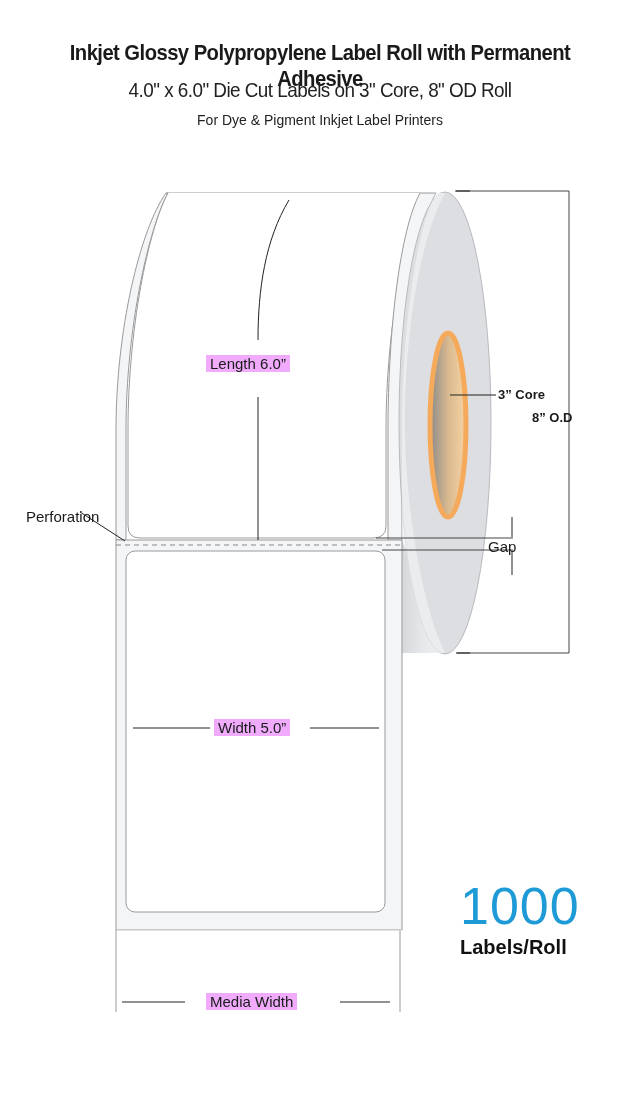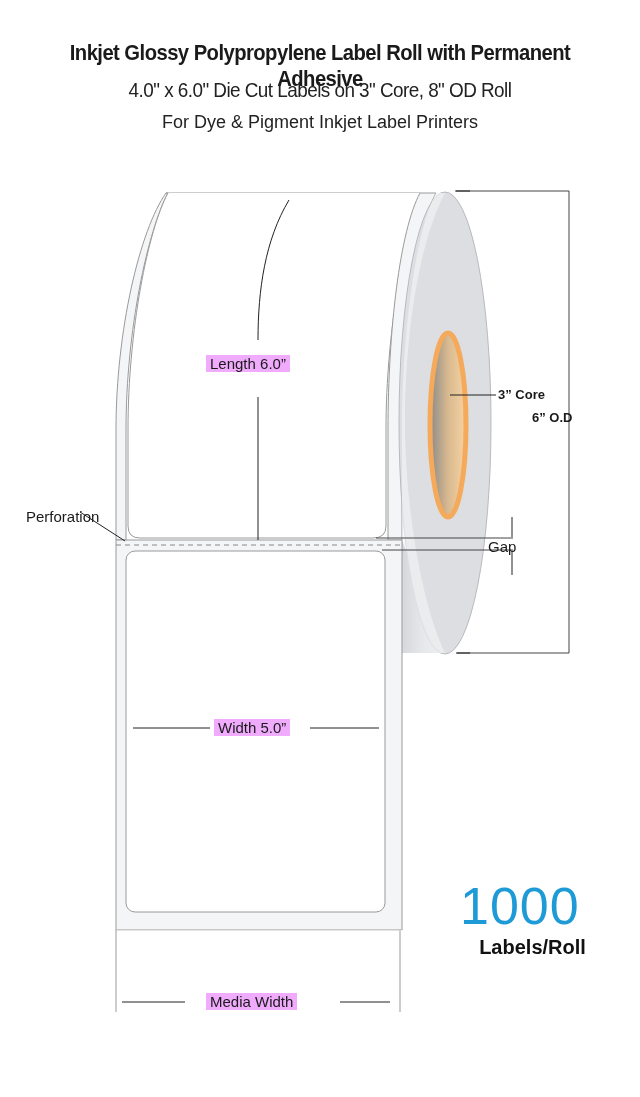--- a/index.html
+++ b/index.html
@@ -1,24 +1,24 @@
 <!DOCTYPE html>
 <html><head>
 <meta charset="utf-8">
 <style>
   html, body { margin: 0; padding: 0; background: #ffffff; }
   body { width: 640px; height: 1097px; position: relative; overflow: hidden; font-family: "Liberation Sans", sans-serif; color: #1a1a1a; }
   .title { position: absolute; left: 0; width: 640px; text-align: center; top: 40px; font-size: 22px; font-weight: bold; letter-spacing: -0.6px; transform: scaleX(0.92); transform-origin: center; }
   .subtitle { position: absolute; left: 0; width: 640px; text-align: center; top: 78px; font-size: 21px; letter-spacing: -0.6px; color: #222; transform: scaleX(0.9); transform-origin: center; }
-  .subtitle2 { position: absolute; left: 0; width: 640px; text-align: center; top: 112px; font-size: 18px; color: #222; }
+  .subtitle2 { position: absolute; left: 0; width: 640px; text-align: center; top: 112px; font-size: 14px; color: #222; }
   svg.diagram { position: absolute; left: 0; top: 0; }
   .lbl { position: absolute; font-size: 15px; color: #1a1a1a; white-space: nowrap; background: #f0abfc; padding: 0 4px; }
   .lbl-bold { position: absolute; font-size: 13px; font-weight: bold; white-space: nowrap; }
   .count { position: absolute; left: 460px; top: 880px; width: 145px; font-size: 52px; color: #1e9ad6; line-height: 52px; letter-spacing: 1px; }
-  .count-unit { position: absolute; left: 460px; top: 936px; width: 145px; text-align: center; font-size: 20px; font-weight: bold; color: #111; }
+  .count-unit { position: absolute; left: 460px; top: 936px; width: 145px; text-align: left; font-size: 20px; font-weight: bold; color: #111; }
 </style>
 </head>
 <body>
 
 <div class="title">Inkjet Glossy Polypropylene Label Roll with Permanent Adhesive</div>
 <div class="subtitle">4.0" x 6.0" Die Cut Labels on 3" Core, 8" OD Roll</div>
 <div class="subtitle2">For Dye &amp; Pigment Inkjet Label Printers</div>
 
 <svg class="diagram" width="640" height="1097" viewBox="0 0 640 1097">
   <defs>
@@ -89,18 +89,18 @@
   <line x1="310" y1="728" x2="379" y2="728" stroke="#222" stroke-width="1" marker-end="arr"></line>
 
   <line x1="185" y1="1002" x2="122" y2="1002" stroke="#222" stroke-width="1" marker-end="arr"></line>
   <line x1="340" y1="1002" x2="390" y2="1002" stroke="#222" stroke-width="1" marker-end="arr"></line>
 </svg>
 
 <div class="lbl" style="left:206px; top:355px;">Length 6.0”</div>
 <div class="lbl" style="left:22px; top:488px; background:transparent;margin-top:20px;">Perforation</div>
 <div class="lbl" style="left:484px; top:538px; background:transparent;">Gap</div>
 <div class="lbl-bold" style="left:498px; top:387px;">3” Core</div>
-<div class="lbl-bold" style="left:532px; top:410px;">6” O.D</div>
+<div class="lbl-bold" style="left:532px; top:410px;">8” O.D</div>
 <div class="lbl" style="left:214px; top:719px;">Width 5.0”</div>
 <div class="lbl" style="left:206px; top:993px;">Media Width</div>
 
 <div class="count">1000</div>
 <div class="count-unit">Labels/Roll</div>
 
 </body></html>

